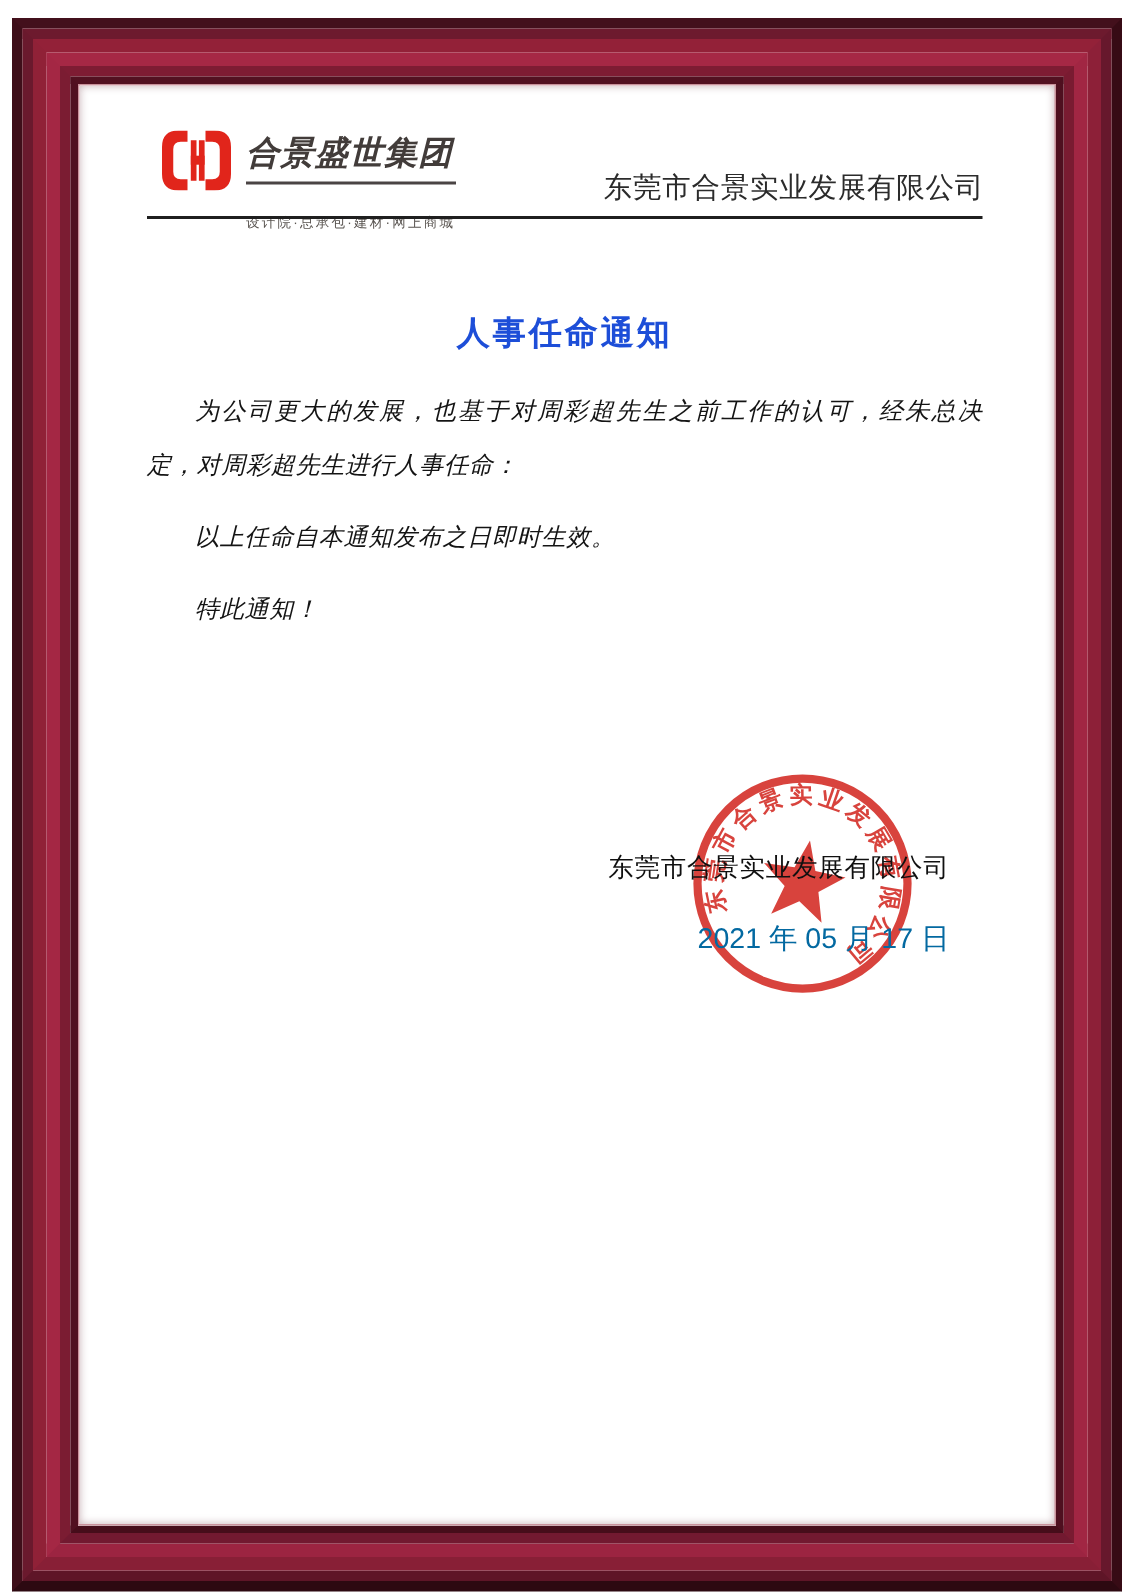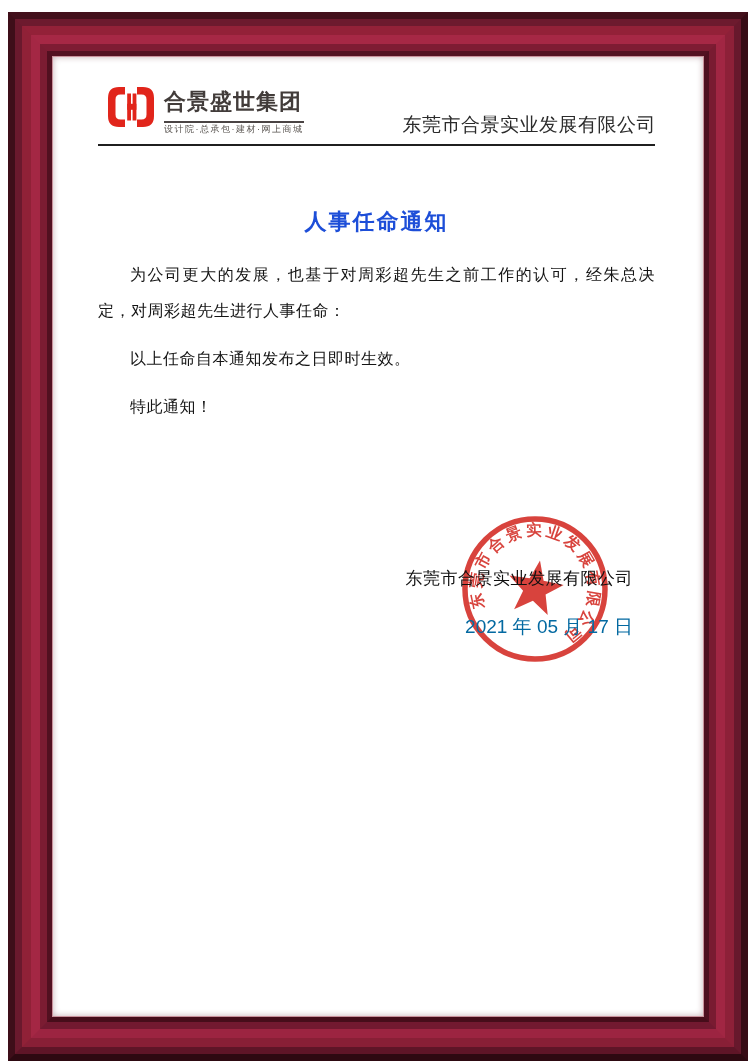--- a/index.html
+++ b/index.html
@@ -12,31 +12,31 @@
   .f5{border:7px solid;border-color:#7e1c33 #791b31 #721930 #7b1c32;}
   .f6{border:5px solid;border-color:#531121 #4e0f1f #460d1a #511020;}
   .page{border:1px solid #c9919b;background:#ffffff;position:relative;
         box-shadow:inset 0 0 6px rgba(90,25,40,.35);
         font-family:"Liberation Sans","DejaVu Sans",sans-serif;color:#141414;}
   
   .logo{position:absolute;left:55px;top:30px;display:flex;align-items:flex-start;gap:10px;}
   .logo-mark{width:46px;height:40px;flex:0 0 auto;}
   .logo-textcol{display:flex;flex-direction:column;}
   .logo-name{font-size:22px;font-weight:700;color:#423c3a;letter-spacing:1px;
-             border-bottom:2px solid #4a4444;padding-bottom:4px;white-space:nowrap;}
-  .logo-tagline{font-size:9px;color:#595450;letter-spacing:1.5px;margin-top:0;white-space:nowrap;}
+             border-bottom:2px solid #4a4444;padding-bottom:4px;white-space:nowrap;font-style:italic;}
+  .logo-tagline{font-size:9px;color:#595450;letter-spacing:1.5px;margin-top:19px;white-space:nowrap;}
   .company-name{position:absolute;right:47px;top:55px;font-size:19px;color:#2b2b2b;
                 font-weight:500;letter-spacing:.5px;white-space:nowrap;}
   .header-rule{position:absolute;left:45px;top:87px;width:557px;height:2px;background:#1f1f1f;}
   
   .doc-title{position:absolute;left:45px;top:150px;width:557px;text-align:center;
              font-size:22px;font-weight:700;color:#1d4ed8;letter-spacing:2px;}
   .body-text{position:absolute;left:45px;top:200px;width:557px;}
   .body-text p{margin:0 0 12px 0;font-size:16px;line-height:36px;text-indent:2em;
-               color:#141414;letter-spacing:.5px;text-align:justify;}
+               color:#141414;letter-spacing:.5px;text-align:justify;font-style:italic;}
   
   .seal{position:absolute;left:407px;top:457px;width:150px;height:150px;opacity:.92;}
   .sig-company{position:absolute;right:70px;top:508px;font-size:17px;line-height:28px;
                color:#101010;letter-spacing:.5px;white-space:nowrap;z-index:3;}
   .sig-date{position:absolute;right:70px;top:556px;font-size:19px;line-height:28px;
             color:#0369a1;white-space:nowrap;z-index:3;}
 </style>
 </head>
 <body>
 

